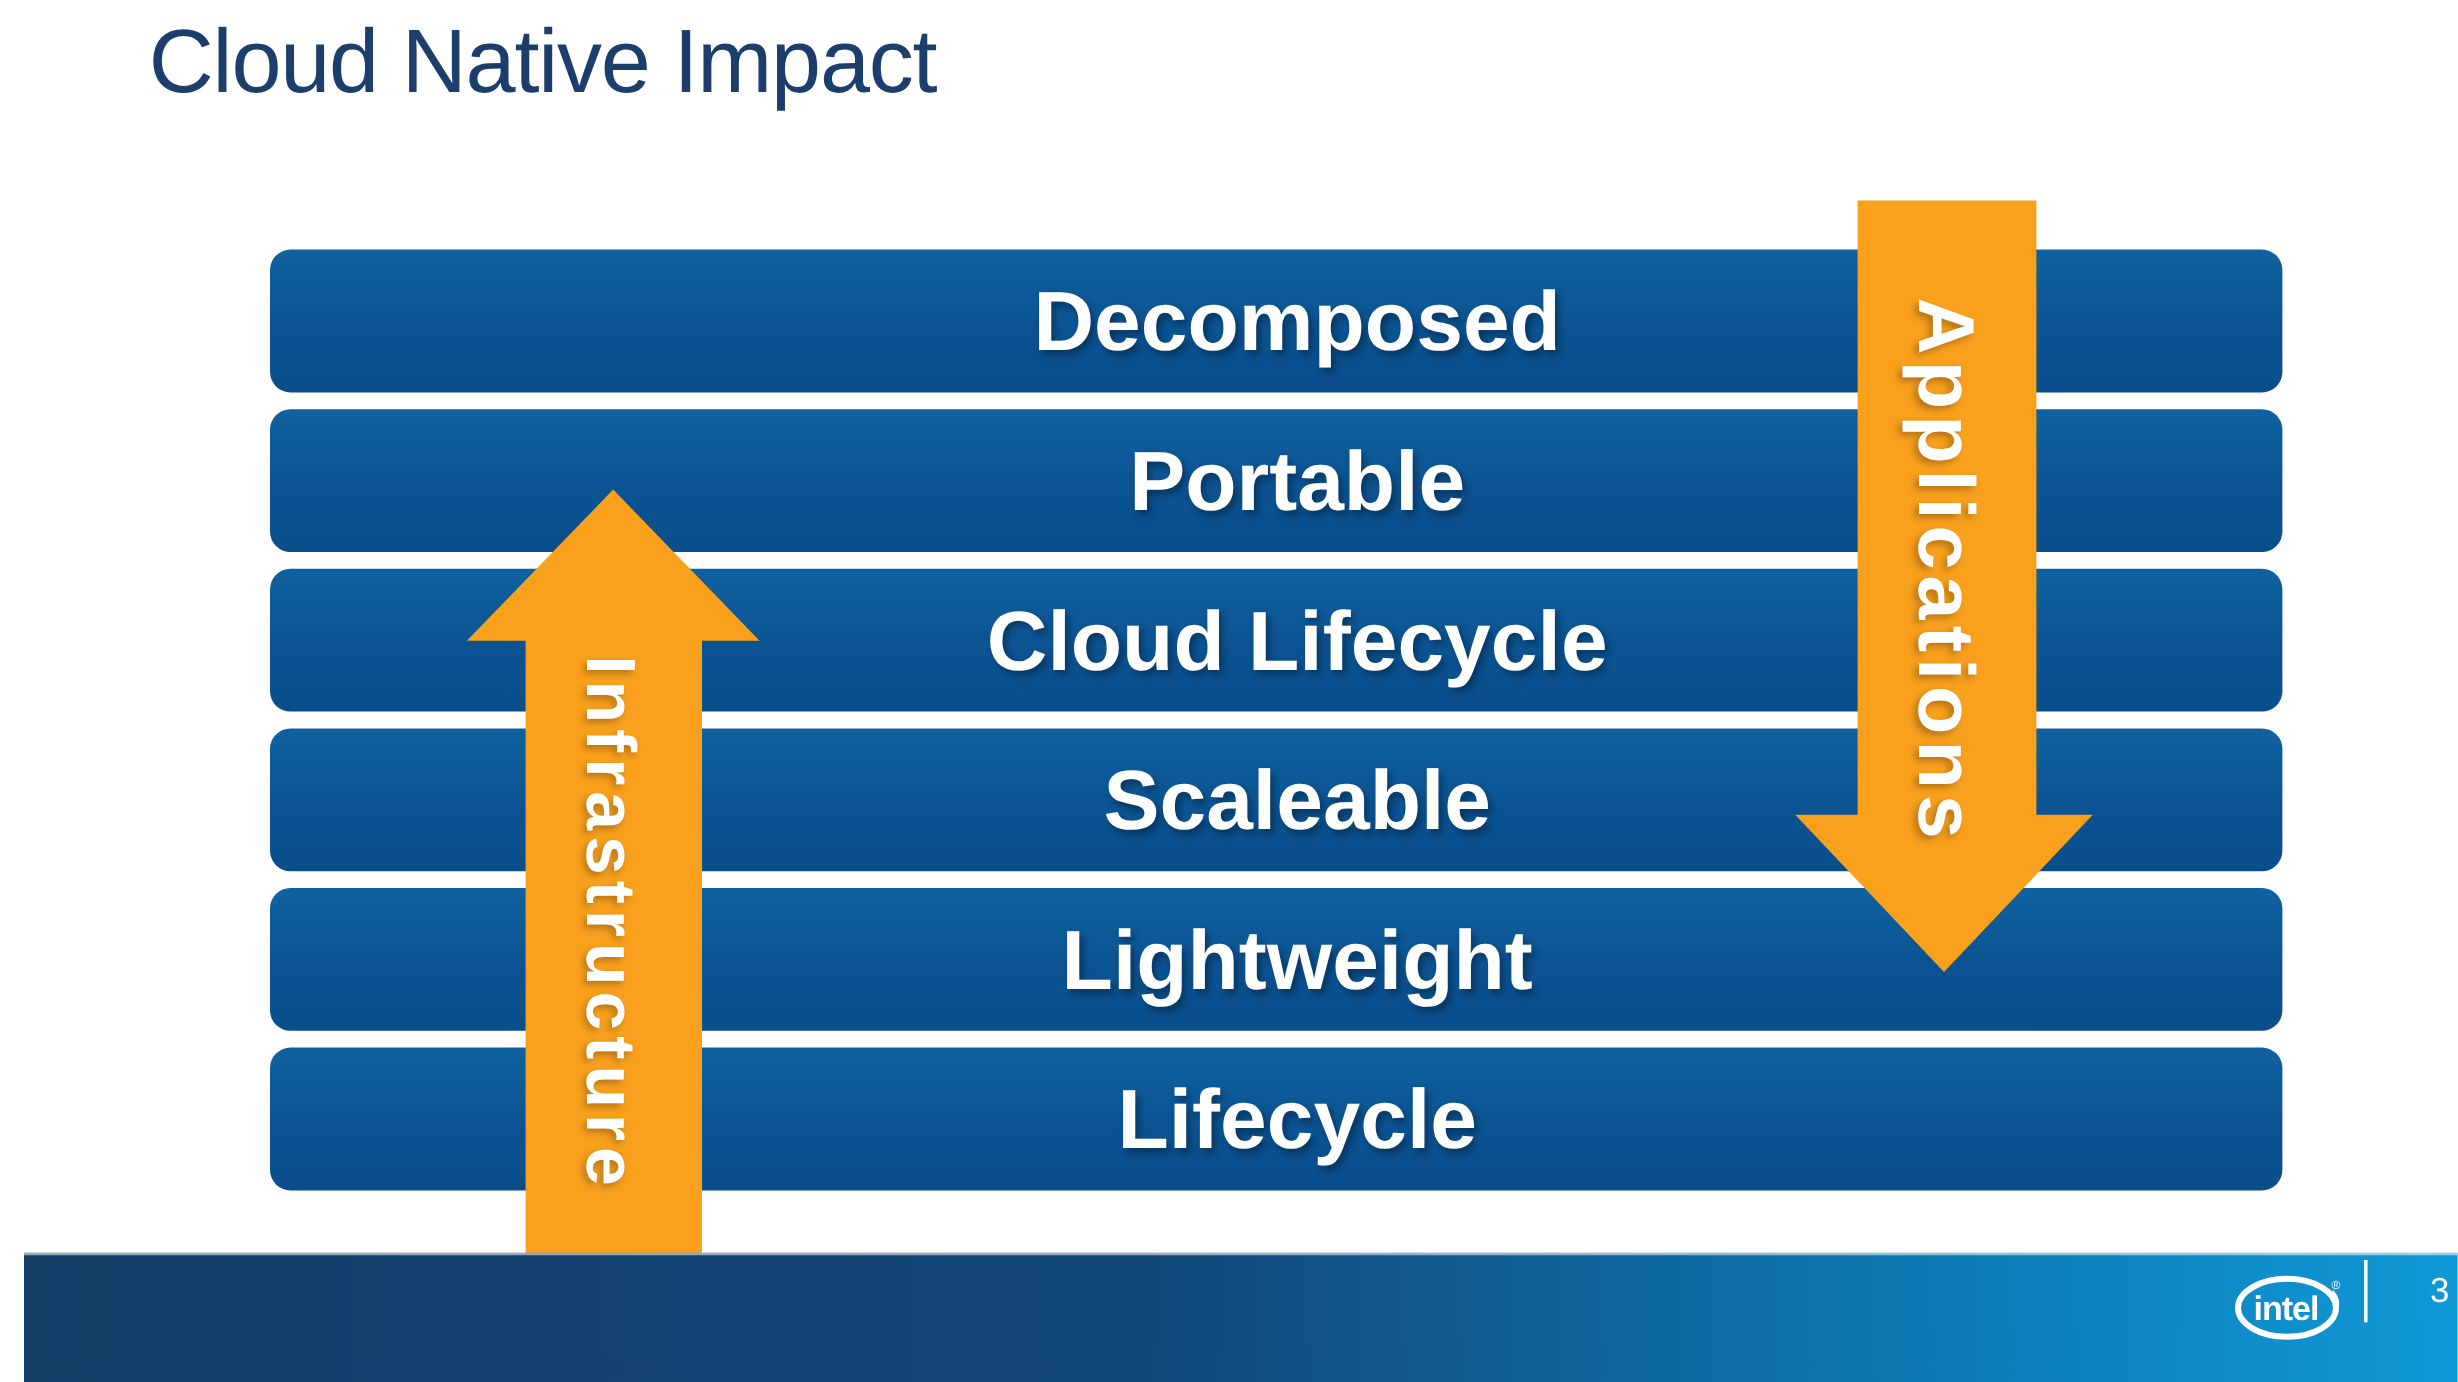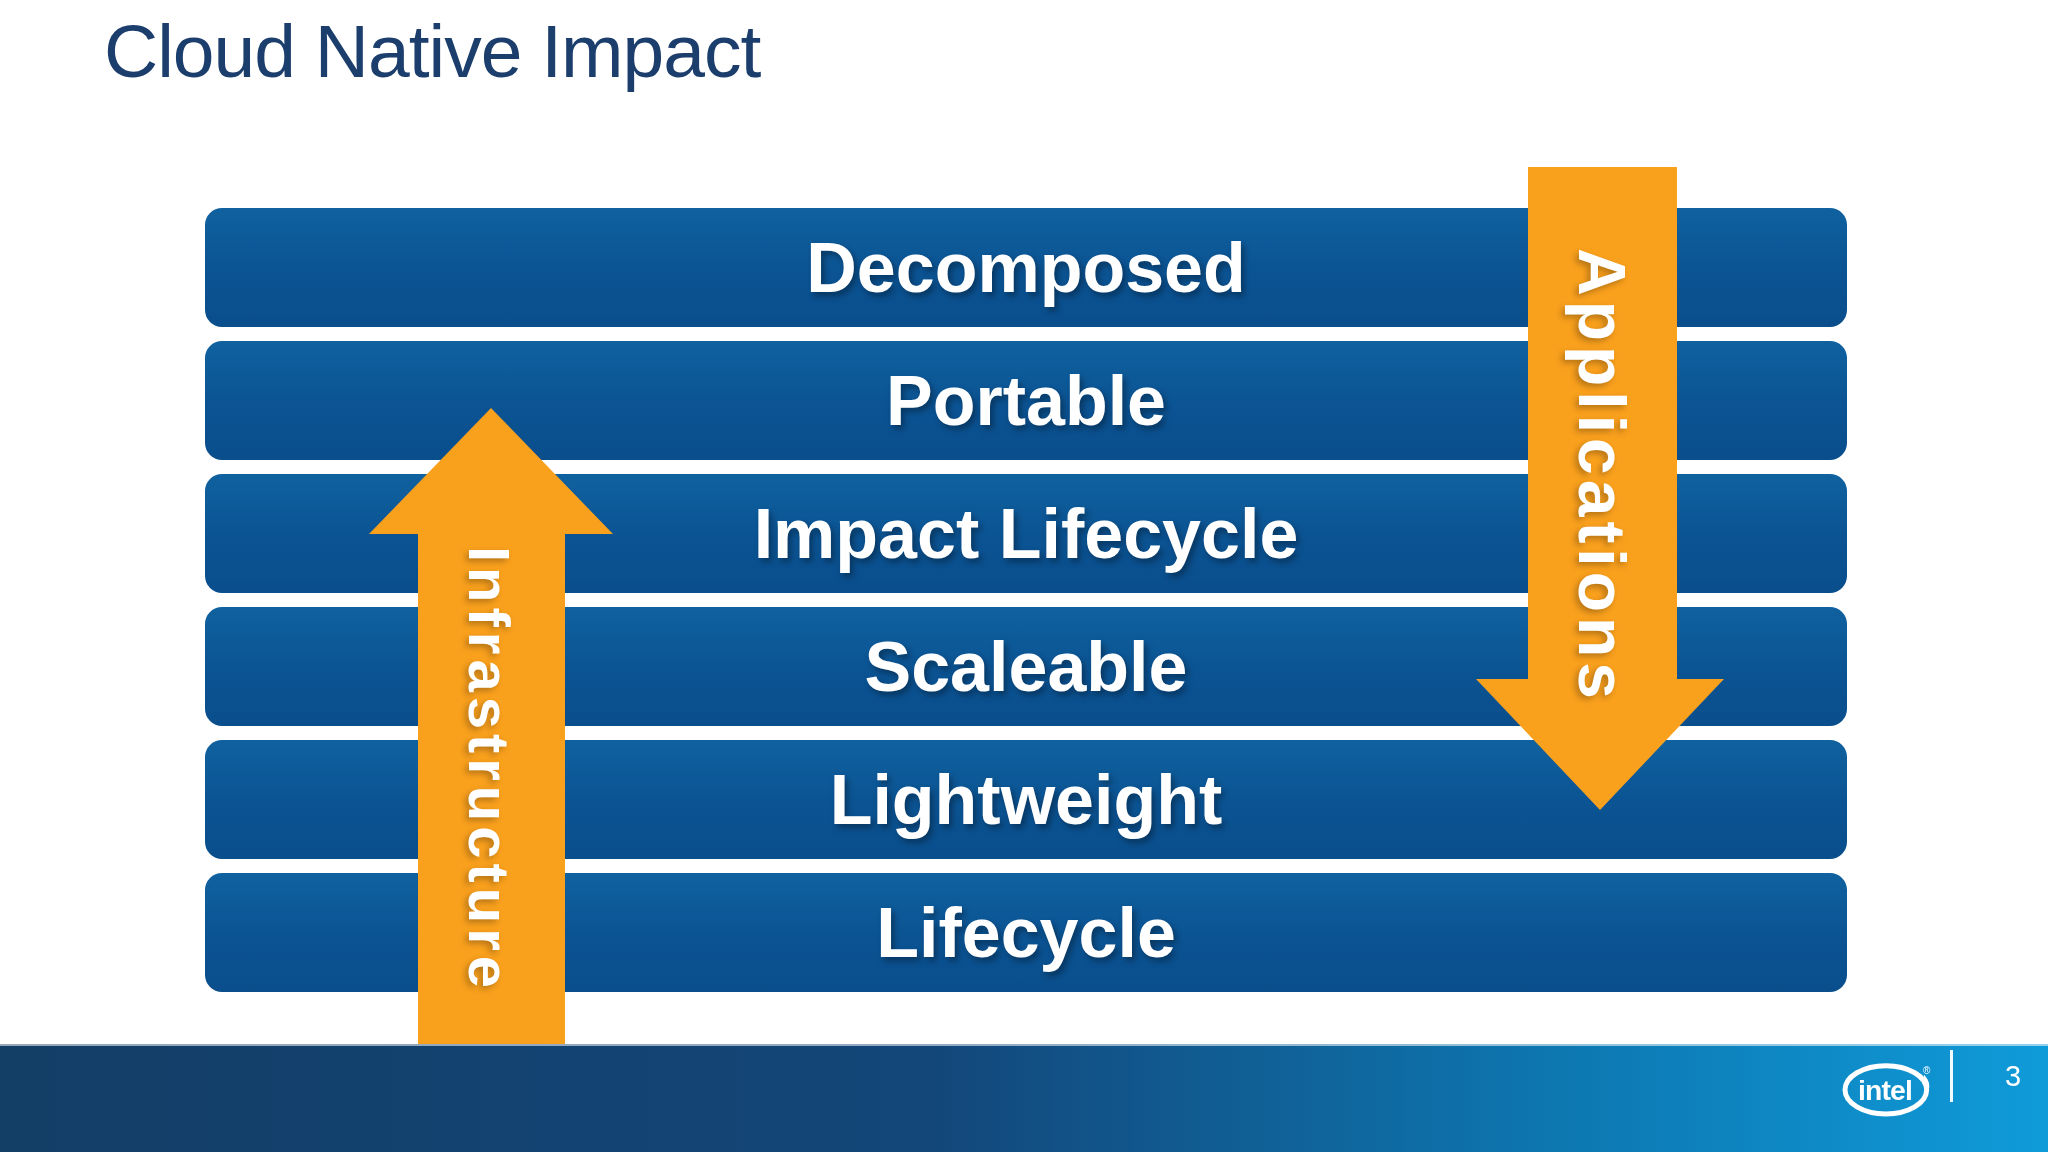--- a/index.html
+++ b/index.html
@@ -1,34 +1,34 @@
 <!DOCTYPE html>
 <html><head>
 <meta charset="utf-8">
 <style>
   html,body{margin:0;padding:0;background:#ffffff;}
   body{
     width:2048px;height:1152px;position:relative;overflow:hidden;
     font-family:"Liberation Sans", sans-serif;
   }
-  .slide{position:absolute;inset:0;background:#ffffff;}
+  .slide{position:absolute;inset:0;background:#ffffff;margin-left:20px;}
 
   
   .title{
     position:absolute;left:104px;top:8px;margin:0;
     font-size:75px;font-weight:400;letter-spacing:-1px;
     color:#1c3e6d;white-space:nowrap;
   }
 
   
   .bar{
     position:absolute;left:205px;width:1642px;height:119px;
     background:linear-gradient(180deg,#10619f 0%,#0b5393 55%,#0a4e8c 100%);
     border-radius:17px;
-    display:flex;align-items:center;justify-content:center;
+    display:flex;align-items:center;justify-content:center;padding-left:35px;
   }
   .bar-label{
     color:#ffffff;font-weight:700;font-size:70px;letter-spacing:0px;
     text-shadow:3px 4px 6px rgba(0,0,0,0.35);
     white-space:nowrap;
   }
 
   
   .arrows-svg{position:absolute;left:0;top:0;width:2048px;height:1152px;pointer-events:none;}
   .arrow-shape{fill:#f9a01d;}
@@ -70,21 +70,21 @@
   <h1 class="title">Cloud Native Impact</h1>
 
   <div>
     <div class="bar" style="top:208px">
       <span class="bar-label">Decomposed</span>
     </div>
     <div class="bar" style="top:341px">
       <span class="bar-label">Portable</span>
     </div>
     <div class="bar" style="top:474px">
-      <span class="bar-label">Impact Lifecycle</span>
+      <span class="bar-label">Cloud Lifecycle</span>
     </div>
     <div class="bar" style="top:607px">
       <span class="bar-label">Scaleable</span>
     </div>
     <div class="bar" style="top:740px">
       <span class="bar-label">Lightweight</span>
     </div>
     <div class="bar" style="top:873px">
       <span class="bar-label">Lifecycle</span>
     </div>

